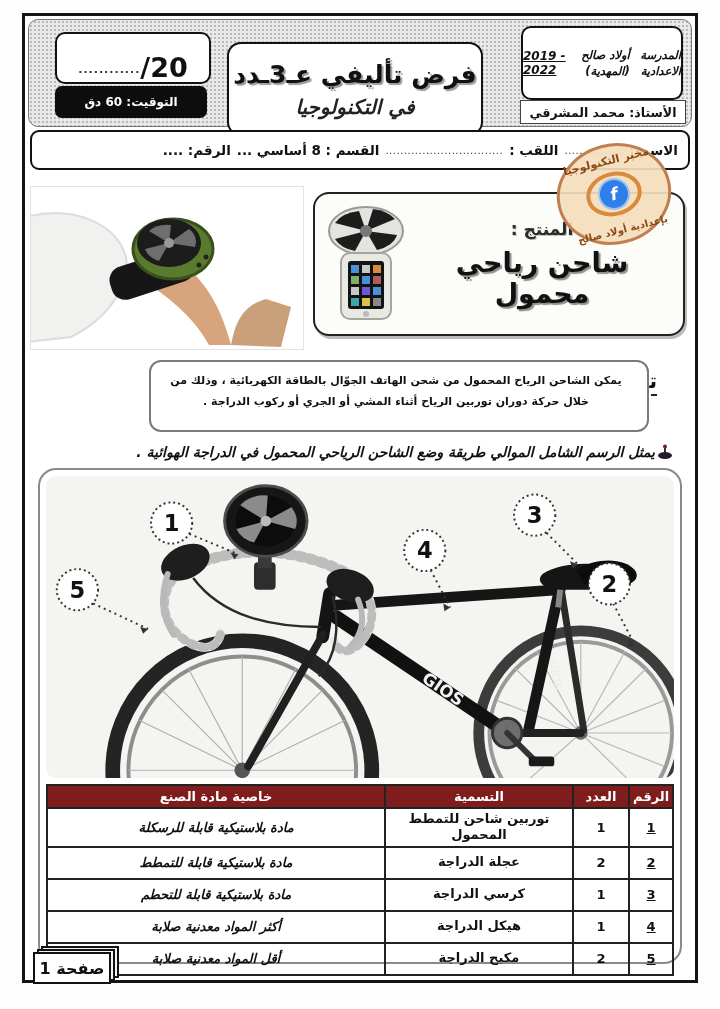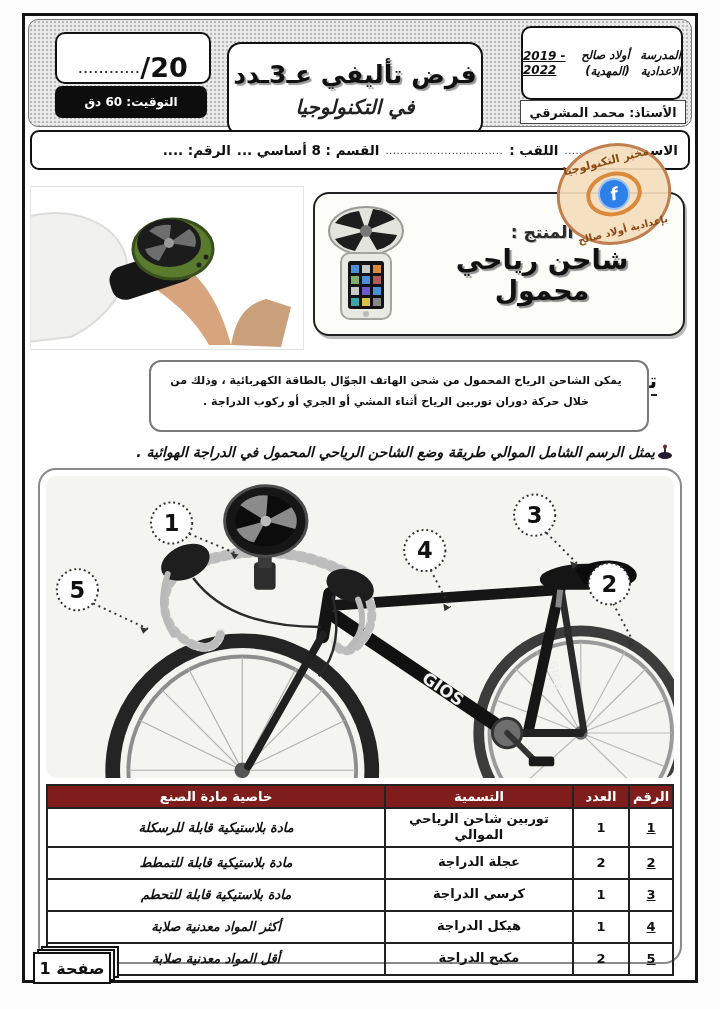--- a/index.html
+++ b/index.html
@@ -79,21 +79,21 @@
   }
   .product-box{
     position:absolute;left:288px;top:176px;width:352px;height:132px;
     background:#fcfcf9;border:2px solid #222;border-radius:16px;
     box-shadow:2px 3px 0 #bbb;
     display:flex;align-items:center;direction:ltr;padding:4px 8px;
   }
   .product-texts{flex:1;direction:rtl;text-align:center;}
   .product-label{font-size:17px;font-weight:bold;color:#2b2b2b;text-shadow:1px 1px 0 #bdbdbd;}
   .product-name{
-    font-size:27px;font-weight:bold;margin-top:2px;
+    font-size:27px;font-weight:bold;margin-top:8px;
     text-shadow:2px 2px 1px #8f8f8f;letter-spacing:1px;
   }
   
   .intro-heading{
     position:absolute;right:38px;top:316px;direction:rtl;
     font-size:20px;font-weight:bold;
     border-bottom:2px dashed #222;padding-bottom:1px;margin-top:37px;
   }
   .intro-box{
     position:absolute;left:96px;top:344px;width:500px;height:72px;
@@ -382,21 +382,21 @@
           <th>الرقم</th>
           <th>العدد</th>
           <th>التسمية</th>
           <th>خاصية مادة الصنع</th>
         </tr>
       </thead>
       <tbody>
         <tr>
           <td class="num">1</td>
           <td class="count">1</td>
-          <td class="name">توربين شاحن الرياحي الموالي</td>
+          <td class="name">توربين شاحن للتمطط المحمول</td>
           <td class="prop">مادة بلاستيكية قابلة للرسكلة</td>
         </tr>
         <tr>
           <td class="num">2</td>
           <td class="count">2</td>
           <td class="name">عجلة الدراجة</td>
           <td class="prop">مادة بلاستيكية قابلة للتمطط</td>
         </tr>
         <tr>
           <td class="num">3</td>

